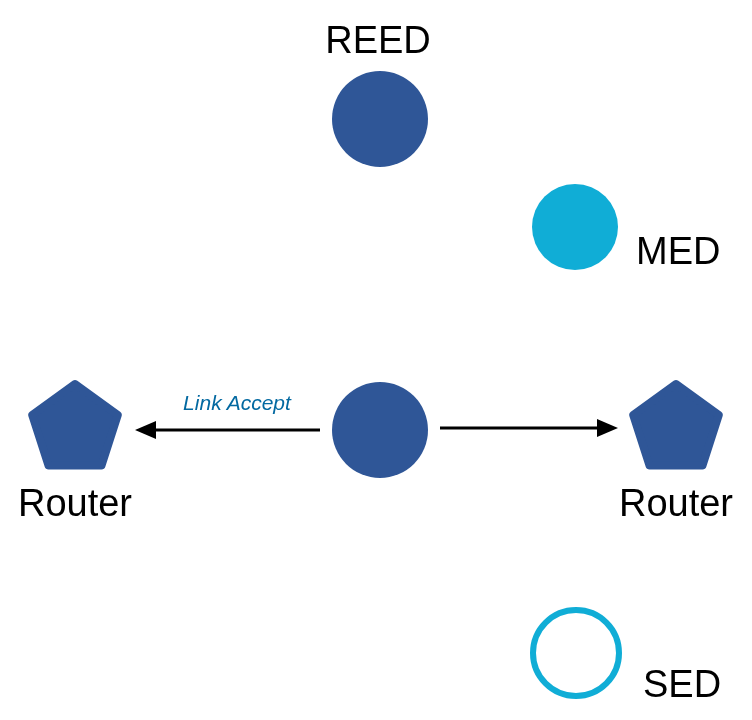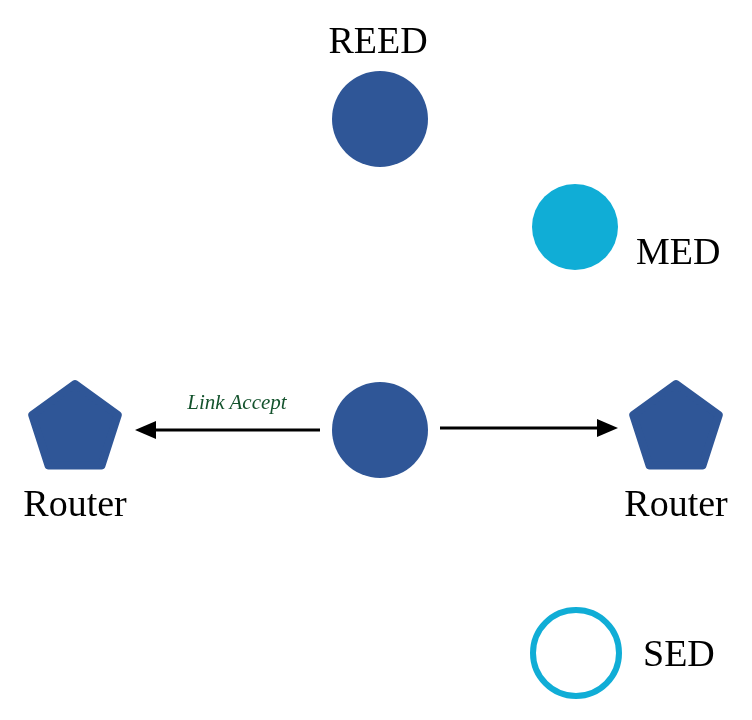--- a/index.html
+++ b/index.html
@@ -5,21 +5,21 @@
   html, body {
     margin: 0;
     padding: 0;
     background: #ffffff;
   }
   .canvas {
     position: relative;
     width: 752px;
     height: 720px;
     background: #ffffff;
-    font-family: Liberation Serif, serif;
+    font-family: Liberation Sans, sans-serif;
     overflow: hidden;
   }
   .diagram-svg {
     position: absolute;
     top: 0;
     left: 0;
   }
   .node-label {
     position: absolute;
     color: #000000;
@@ -29,21 +29,21 @@
     line-height: 1;
   }
   .node-label.centered {
     transform: translate(-50%, -50%);
   }
   .node-label.left-anchored {
     transform: translateY(-50%);
   }
   .edge-label {
     position: absolute;
-    color: #14532d;
+    color: #0369a1;
     font-size: 21px;
     font-style: italic;
     white-space: nowrap;
     line-height: 1;
     transform: translate(-50%, -50%);
     text-align: right;
   }
 </style>
 </head>
 <body>
@@ -74,15 +74,15 @@
   <div class="node-label centered" style="left:378px; top:40px;">REED</div>
 
   <div class="node-label left-anchored" style="left:636px; top:227px;margin-top:24px;">MED</div>
 
   <div class="edge-label" style="left:237px; top:402px;">Link Accept</div>
 
   <div class="node-label centered" style="left:75px; top:503px;">Router</div>
 
   <div class="node-label centered" style="left:676px; top:503px;">Router</div>
 
-  <div class="node-label left-anchored" style="left:643px; top:653px;">SED</div>
+  <div class="node-label left-anchored" style="left:643px; top:684px;">SED</div>
 
 </div>
 
 </body></html>

